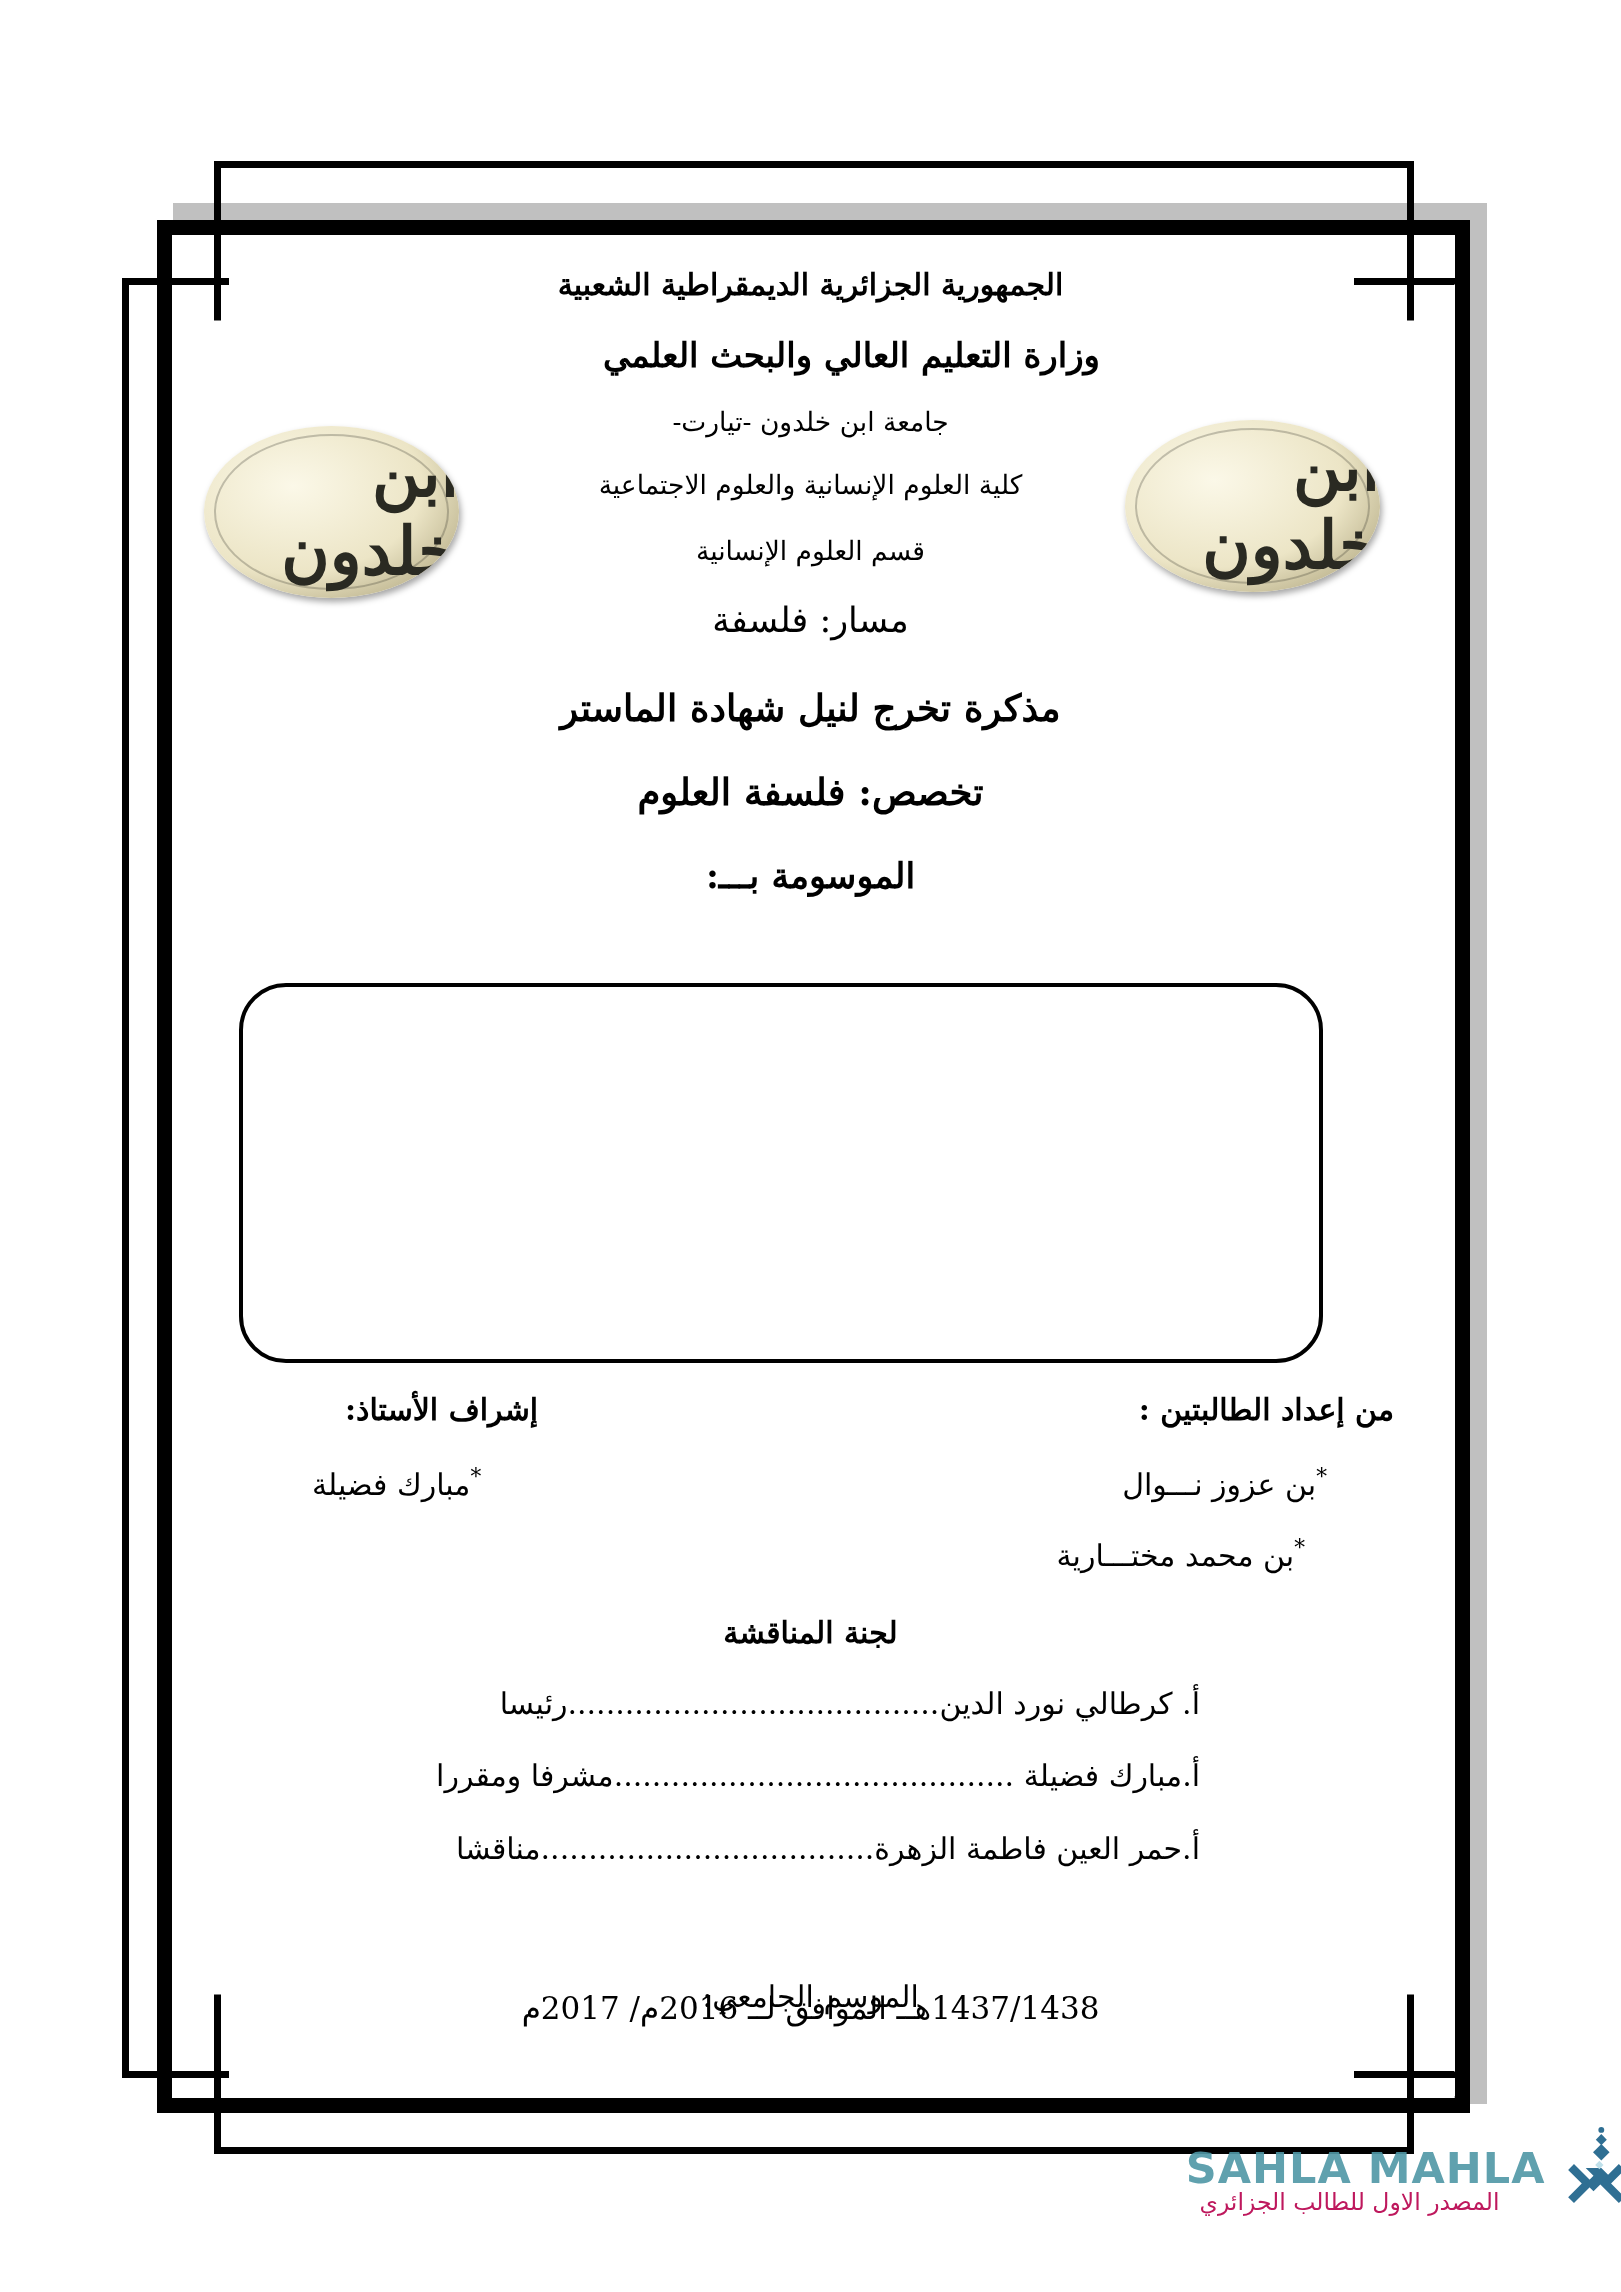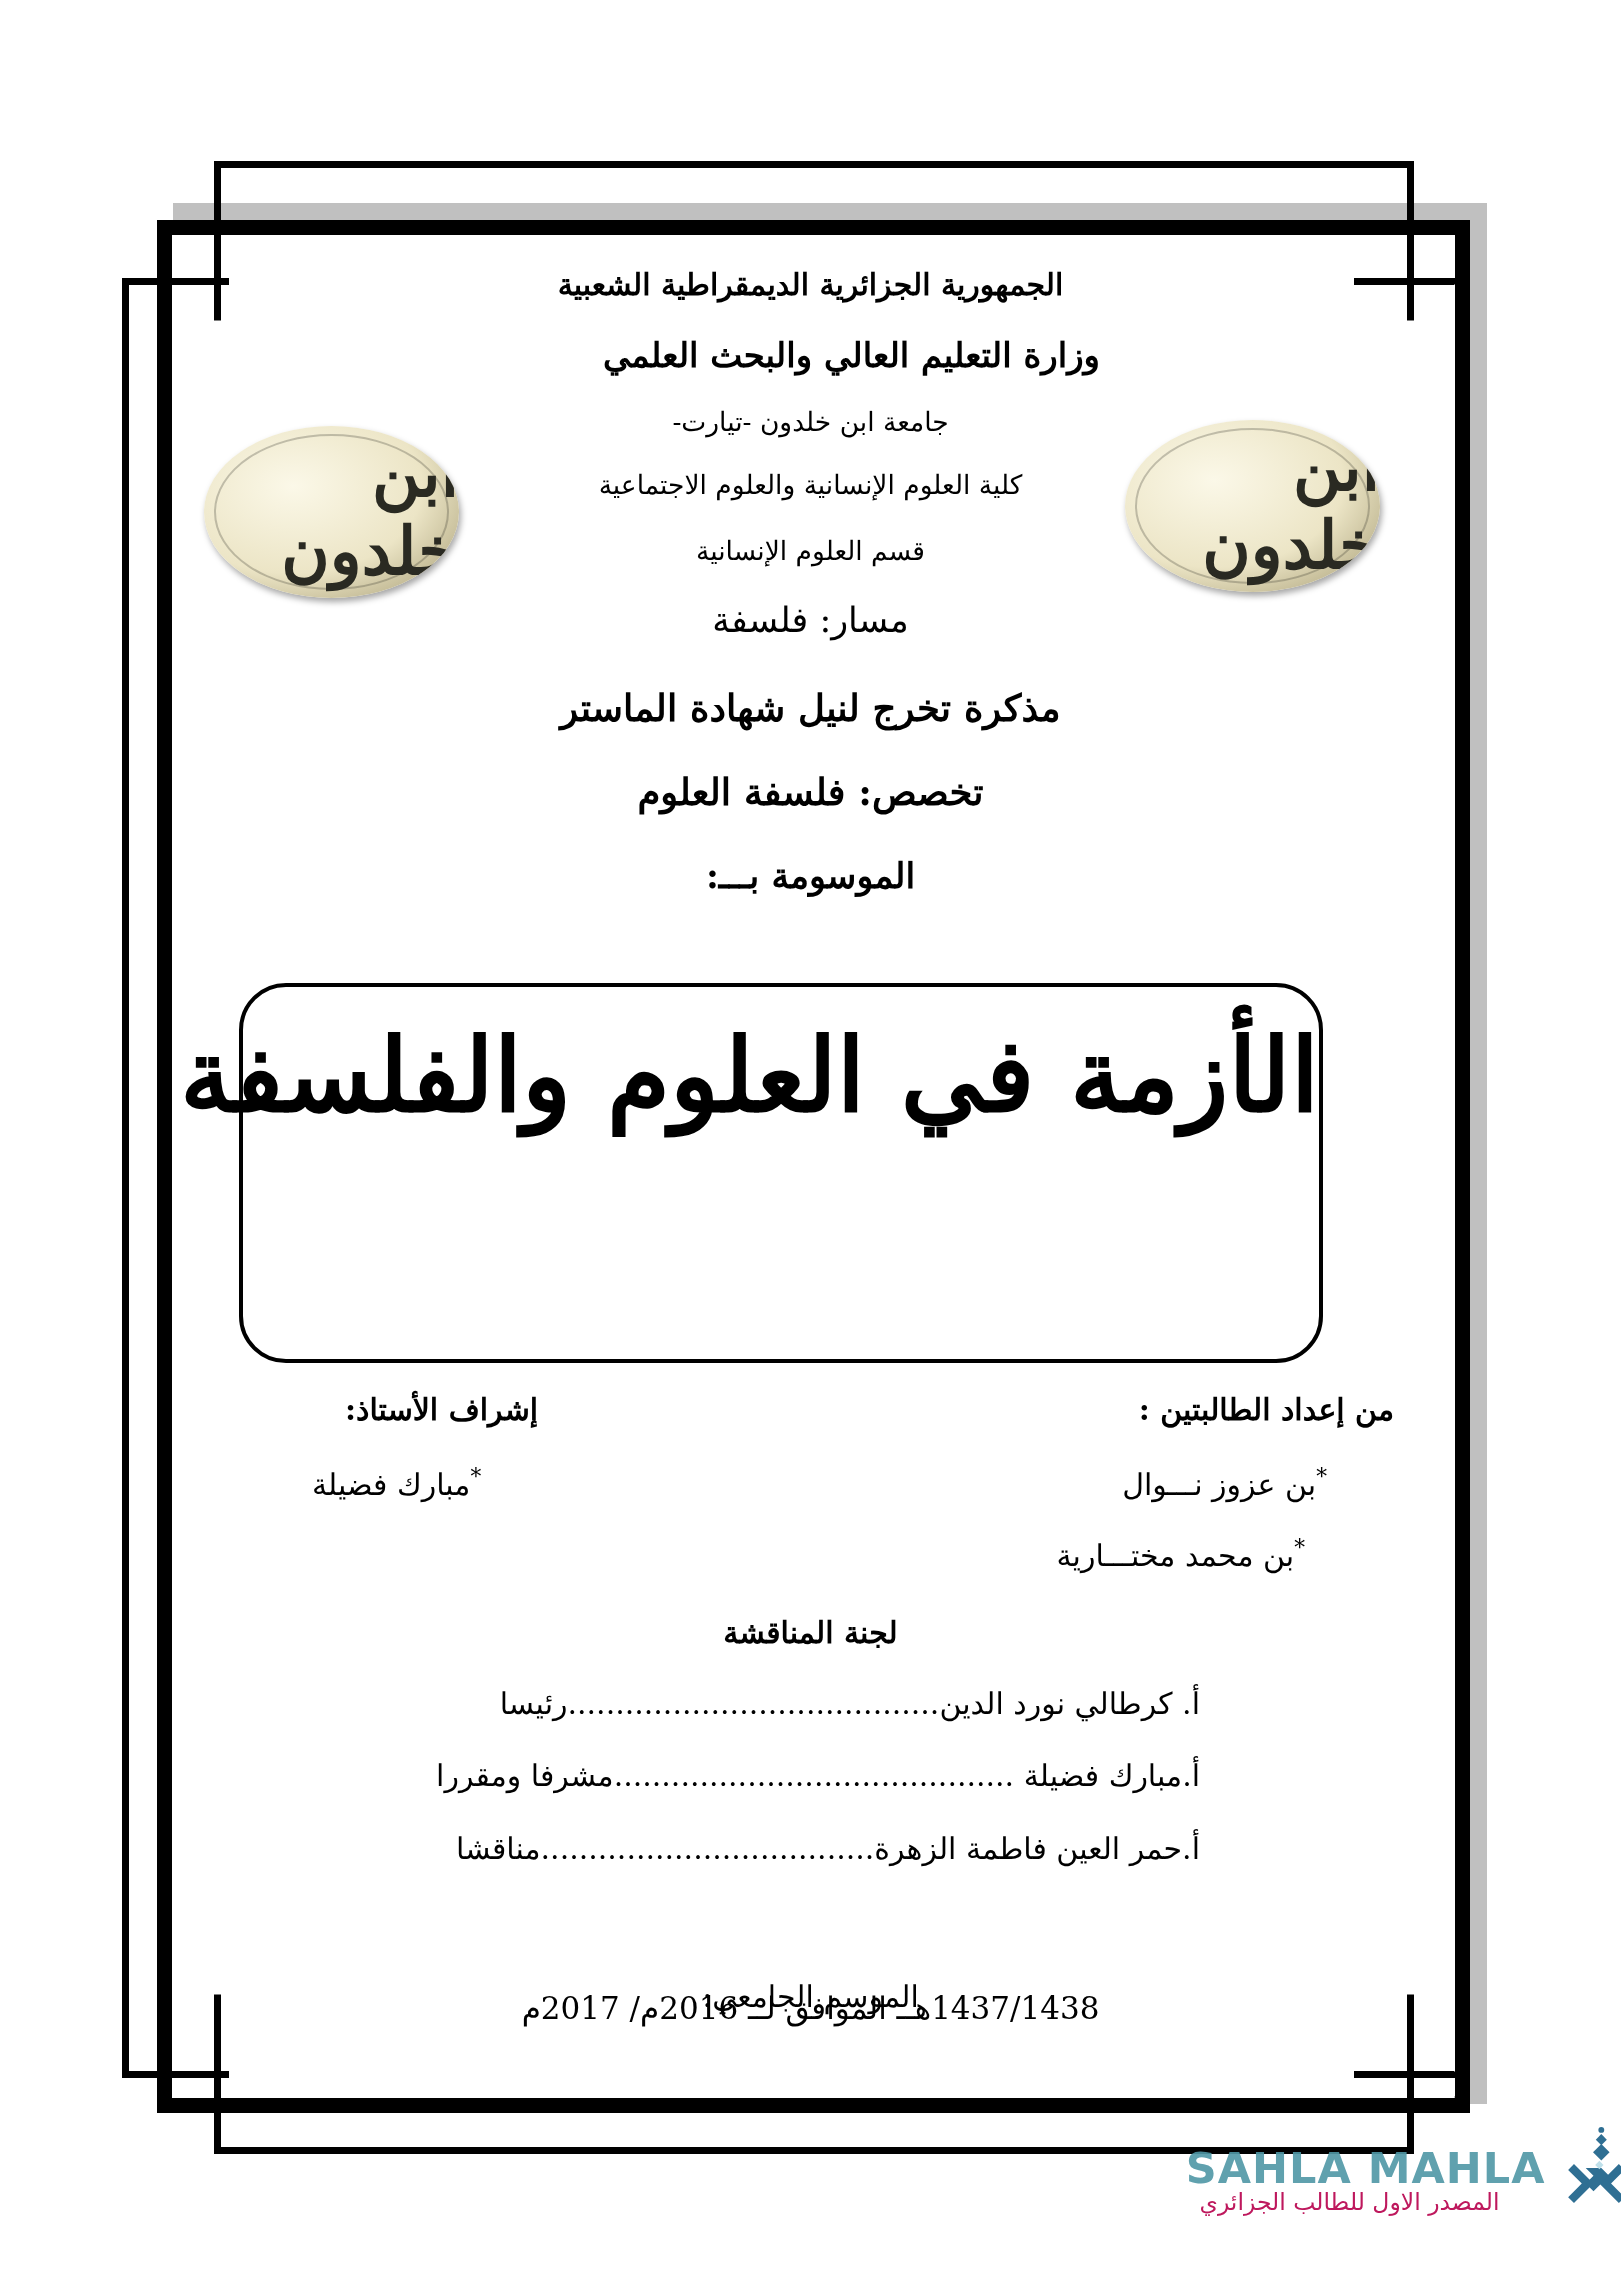--- a/index.html
+++ b/index.html
@@ -90,21 +90,20 @@
 <div class="logo" style="left:1125px;top:420px;">
   <div class="ring"></div>
   <div class="cal">ابن خلدون</div>
 </div>
 
 <div class="line bold" style="top:686px;font-size:37px;">مذكرة تخرج لنيل شهادة الماستر</div>
 <div class="line bold" style="top:770px;font-size:37px;">تخصص: فلسفة العلوم</div>
 <div class="line bold" style="top:855px;font-size:35px;">الموسومة بـــ:</div>
 
 <div id="title-box">
-  <div class="title-line" style="top:37px;">الأزمة في العلوم والفلسفة</div>
 </div>
 
 <div class="rtl-block bold" style="right:227px;top:1392px;font-size:30px;">من إعداد الطالبتين :</div>
 <div class="rtl-block" style="right:294px;top:1464px;font-size:30px;">
   <span class="star">*</span><span>بن عزوز نـــوال</span>
 </div>
 <div class="rtl-block" style="right:316px;top:1535px;font-size:30px;">
   <span class="star">*</span><span>بن محمد مختـــارية</span>
 </div>
 

